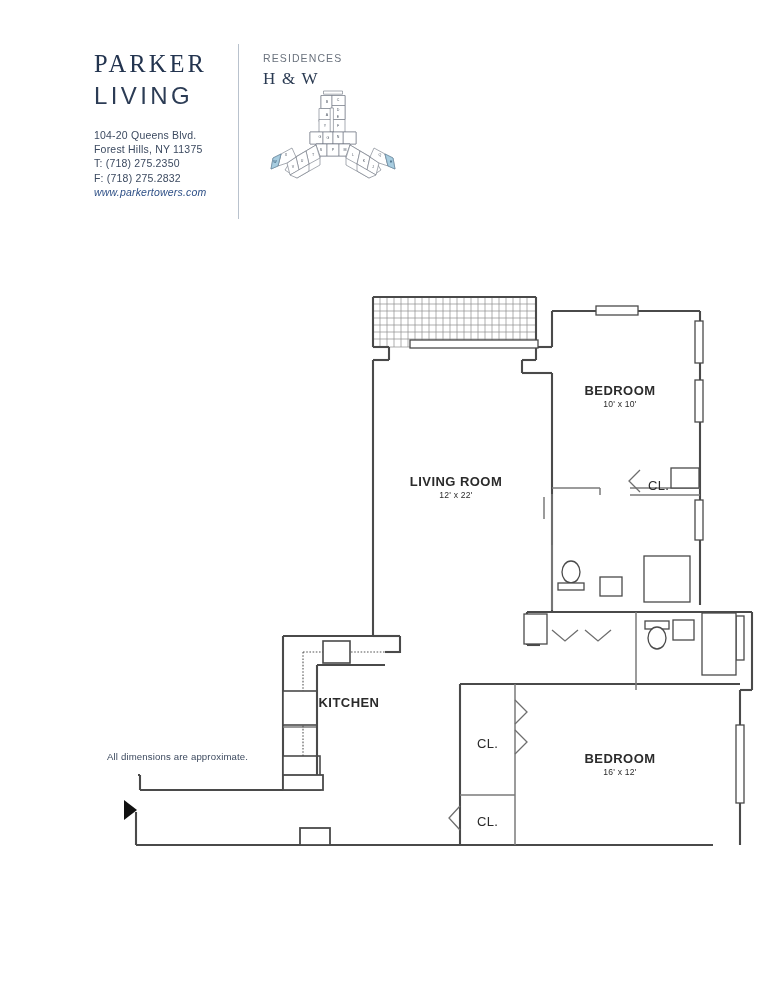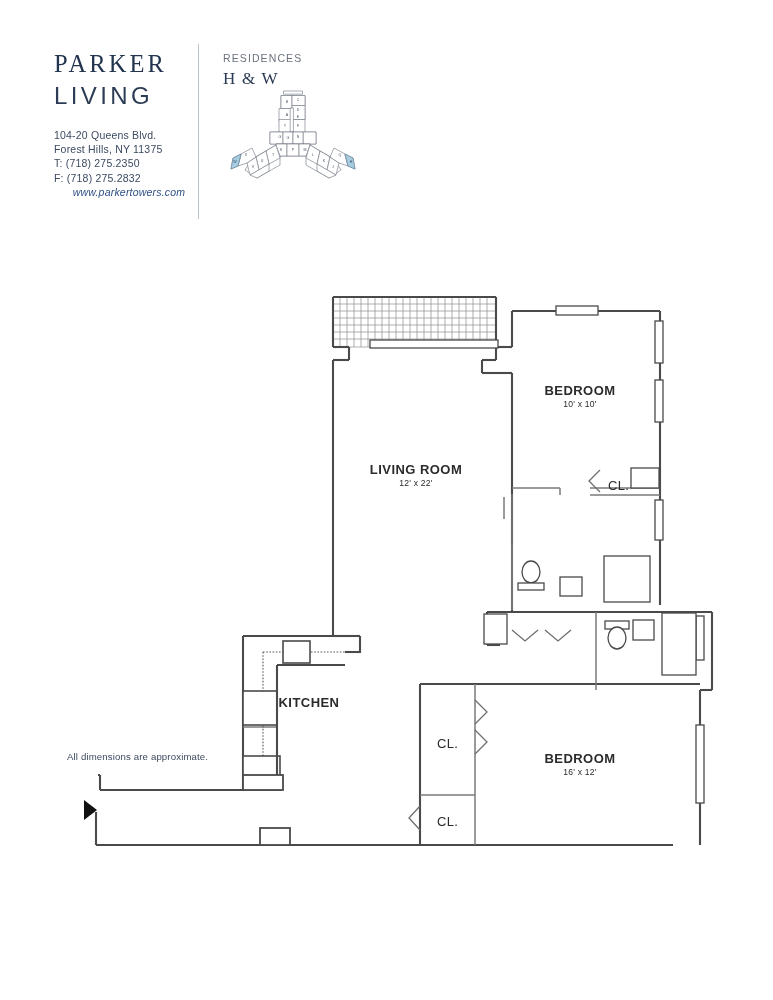--- a/index.html
+++ b/index.html
@@ -10,20 +10,21 @@
   body {
     width: 773px;
     height: 1000px;
     position: relative;
     font-family: "Liberation Sans", sans-serif;
     overflow: hidden;
   }
   .page {
     position: absolute;
     inset: 0;
+    margin-left: 40px;
   }
 
   
   .header {
     position: absolute;
     left: 0; top: 0;
     width: 773px;
     height: 230px;
   }
   .brand {
@@ -52,21 +53,20 @@
   .brand-address {
     margin-top: 20px;
     font-size: 10.5px;
     line-height: 14.4px;
     color: #3c4a60;
     letter-spacing: 0.2px;
   }
   .brand-address .web {
     font-style: italic;
     color: #2d4f86;
-    text-align: center;
   }
   .divider {
     position: absolute;
     left: 198px;
     top: 44px;
     width: 1px;
     height: 175px;
     background: #b9c2cd;
   }
   .res-block {
@@ -413,21 +413,21 @@
 
     <polygon points="84,800 84,820 97,810" fill="#111111"></polygon>
 
     <g stroke="#7a7a7a" stroke-width="1.5" fill="none">
       <line x1="504" y1="497" x2="504" y2="519"></line>
       <line x1="512" y1="545" x2="512" y2="610"></line>
       <line x1="596" y1="684" x2="596" y2="690"></line>
     </g>
   </svg>
 
-  <div class="room-label" style="left:366px; top:464px; width:100px;">
+  <div class="room-label" style="left:366px; top:476px; width:100px;">
     <div class="room-name">LIVING ROOM</div>
     <div class="room-dims">12' x 22'</div>
   </div>
 
   <div class="room-label" style="left:530px; top:385px; width:100px;">
     <div class="room-name">BEDROOM</div>
     <div class="room-dims">10' x 10'</div>
   </div>
 
   <div class="room-label" style="left:530px; top:753px; width:100px;">

